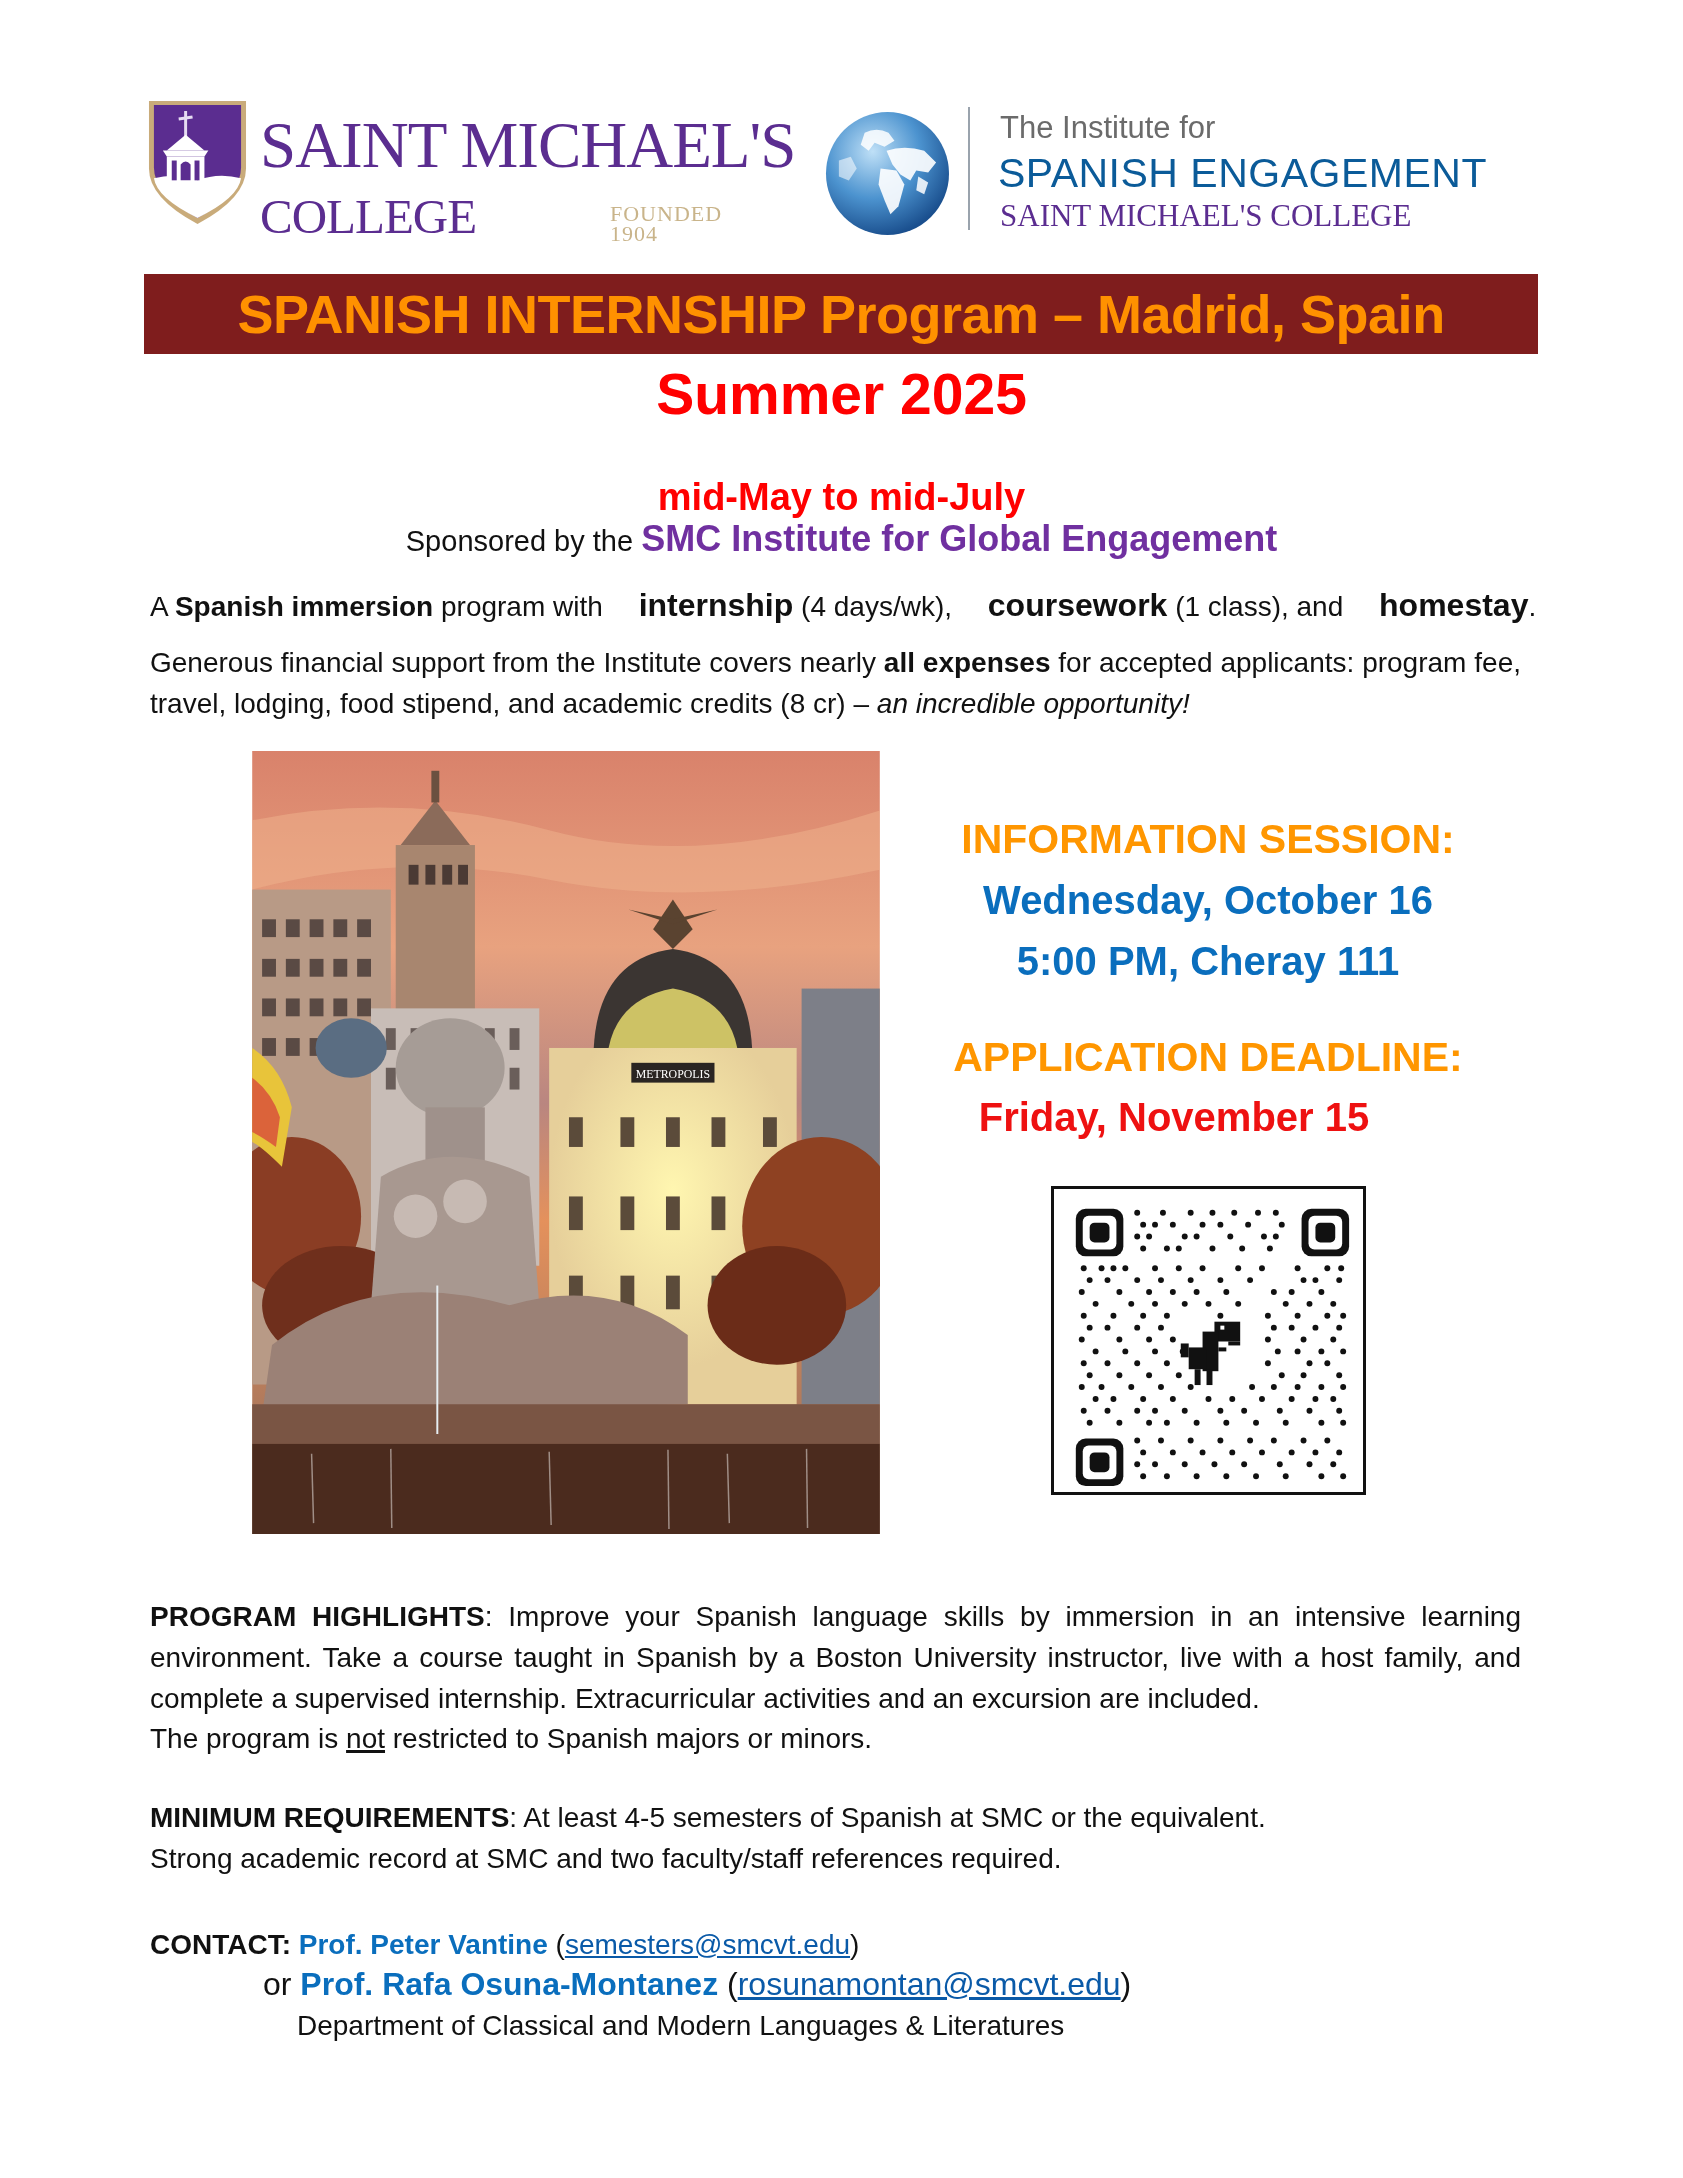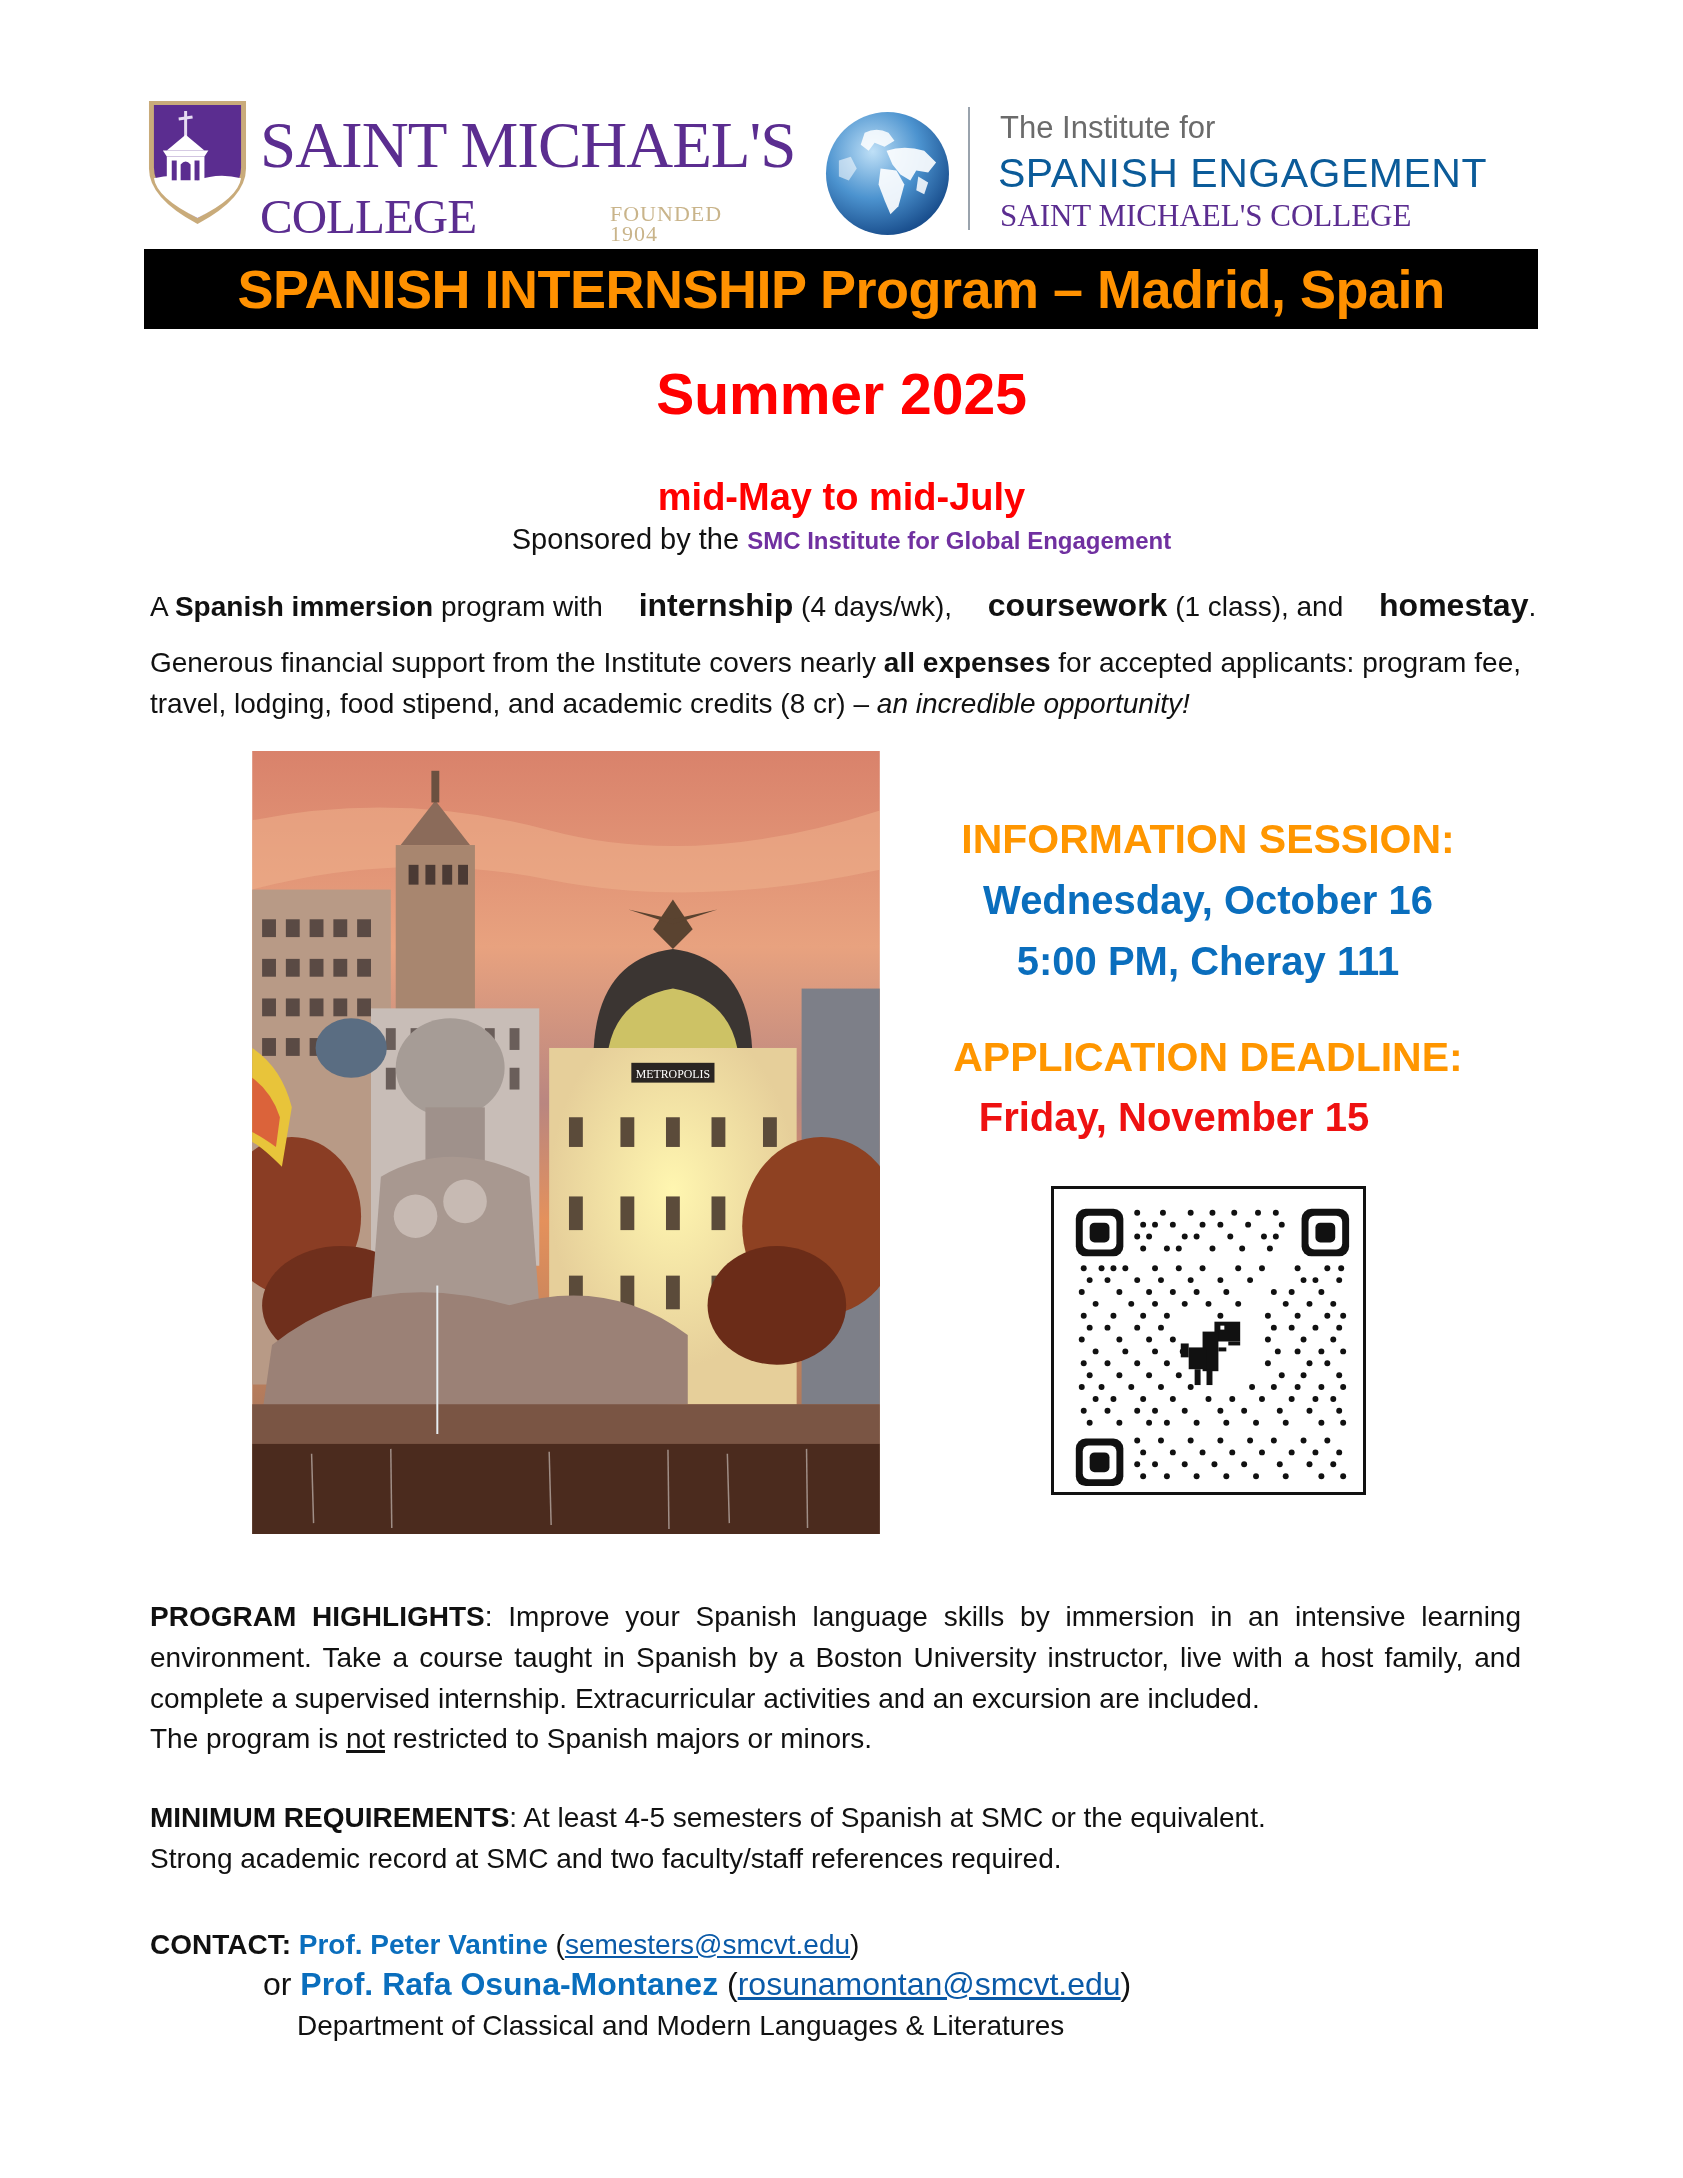--- a/index.html
+++ b/index.html
@@ -17,29 +17,29 @@
              color: #c9b48a; font-size: 22px; line-height: 20px; letter-spacing: 1px; }
   .ige-logo { left: 822px; top: 107px; width: 713px; height: 131px; }
   .globe { position: absolute; left: 3px; top: 4px; width: 125px; height: 125px; }
   .ige-divider { position: absolute; left: 146px; top: 0px; width: 2px; height: 123px; background: #9aa3ad; }
   .ige-the { position: absolute; left: 178px; top: 4px; color: #6b6b6b; font-size: 31px; line-height: 34px; white-space: nowrap; }
   .ige-global { position: absolute; left: 176px; top: 44px; color: #0b5b99; font-size: 41px; line-height: 44px; white-space: nowrap; letter-spacing: 0.5px; }
   .ige-smc { position: absolute; left: 178px; top: 95px; color: #5b2d90; font-family: "Liberation Serif", "DejaVu Serif", serif;
              font-size: 31px; line-height: 28px; white-space: nowrap; }
 
   
-  .banner { left: 144px; top: 249px; width: 1394px; height: 80px; background: #000000; }
+  .banner { left: 144px; top: 274px; width: 1394px; height: 80px; background: #7f1d1d; }
   .banner-title { position: absolute; left: 0; top: 0; width: 100%; height: 80px; line-height: 80px; text-align: center;
                   color: #ff9100; font-weight: bold; font-size: 54px; white-space: nowrap; letter-spacing: -0.5px; }
 
   .center-line { left: 0; width: 1683px; text-align: center; white-space: nowrap; font-weight: bold; }
   .summer { top: 362px; font-size: 57px; line-height: 65px; color: #ff0000; }
   .midmay { top: 451px; font-size: 38px; line-height: 46px; color: #ff0000; margin-top: 23px; }
   .sponsor { top: 521px; font-size: 29px; line-height: 36px; font-weight: normal; color: #111; }
-  .sponsor .purple { color: #7030a0; font-weight: bold; font-size: 24px; }
+  .sponsor .purple { color: #7030a0; font-weight: bold; font-size: 36px; }
 
   .para { left: 150px; width: 1371px; font-size: 28px; line-height: 41px; color: #111; }
   .intro { top: 585px; white-space: nowrap; }
   .intro .big { font-size: 32px; font-weight: bold; margin-left: 28px; }
   .intro b { font-weight: bold; }
   .generous { top: 642px; text-align: justify; text-align-last: left; }
 
   
   .photo { left: 252px; top: 751px; width: 628px; height: 783px; overflow: hidden; }
 

